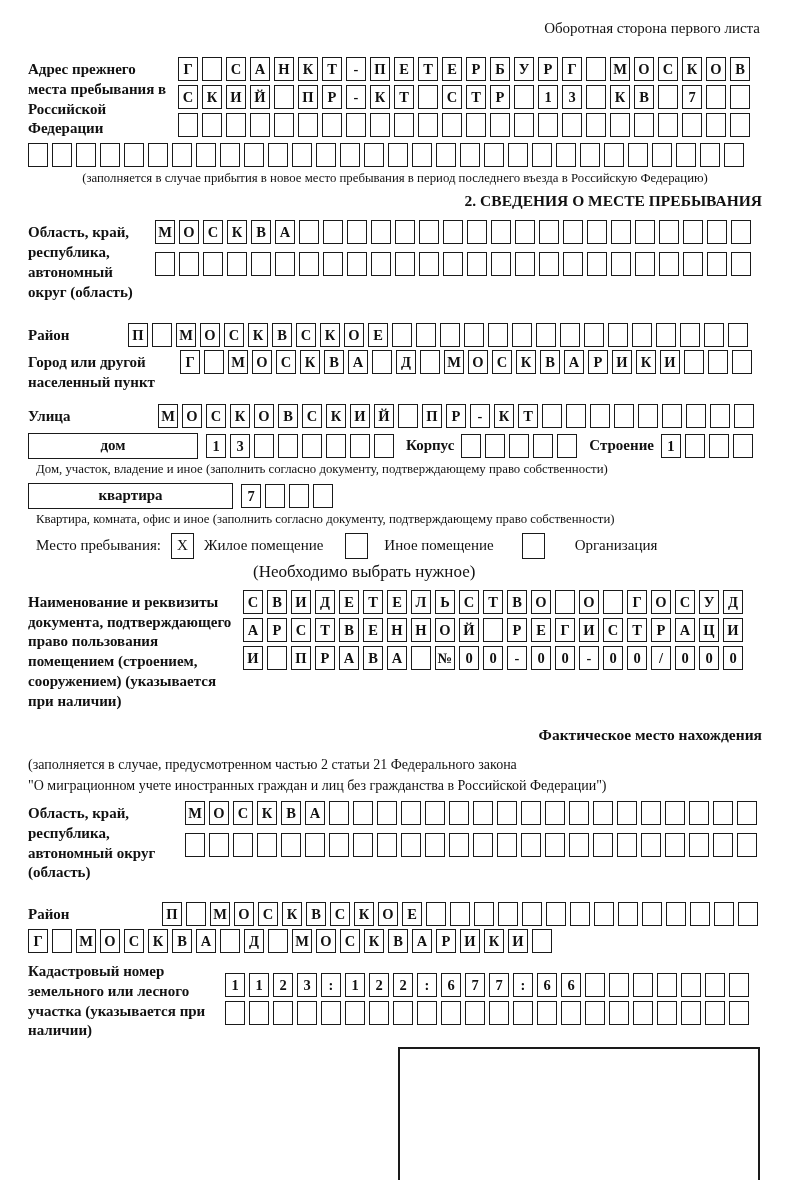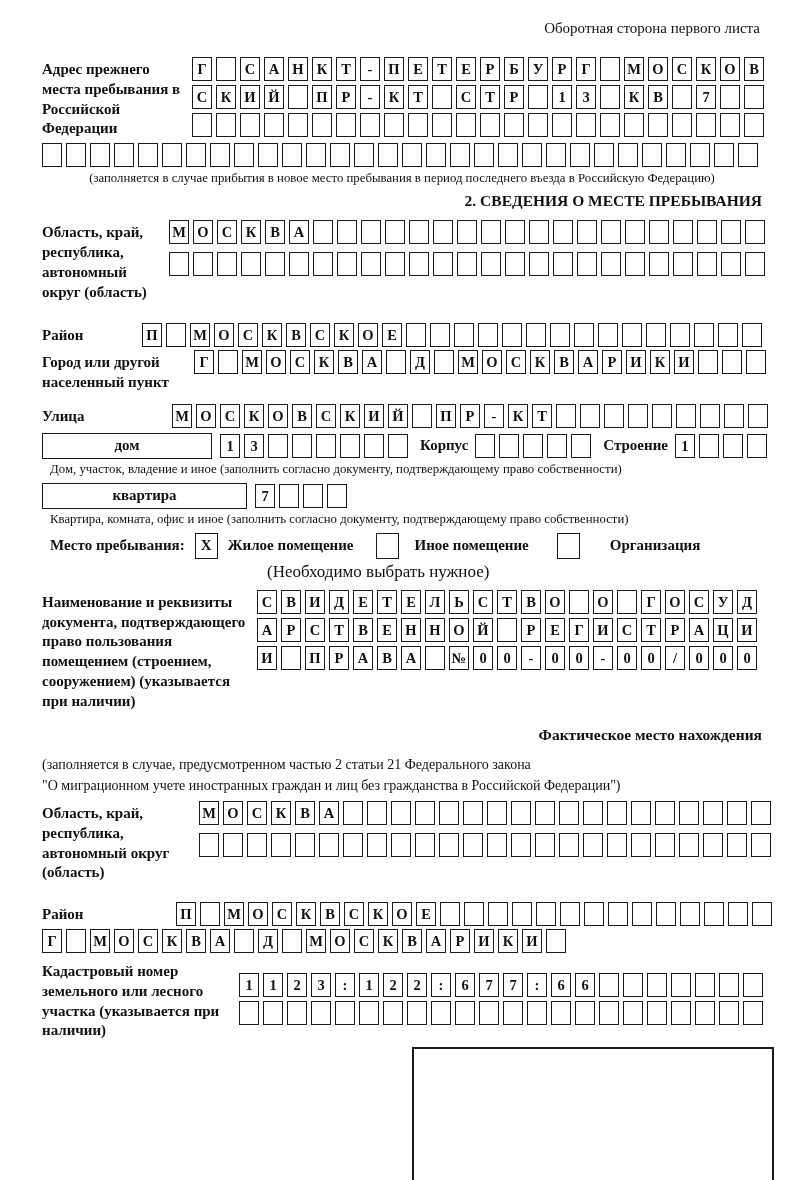--- a/index.html
+++ b/index.html
@@ -1,19 +1,19 @@
 <!DOCTYPE html>
 <html><head>
 <meta charset="utf-8">
 <style>
   html,body { margin:0; padding:0; background:#ffffff; }
   body { width:800px; height:1180px; overflow:hidden;
          font-family:"Liberation Serif", serif; color:#111; }
   .page { box-sizing:border-box; width:800px; height:872px;
-          padding:16px 38px 0 42px; position:relative; }
+          padding:16px 38px 0 28px; position:relative; }
 
   .top-note { text-align:right; font-size:15px; margin:4px 2px 20px 0; }
 
   .row-flex { display:flex; align-items:flex-start;font-weight:bold; }
   .label { font-size:15px; line-height:1.32; padding-top:3px; flex:0 0 auto; }
 
   .cells { display:flex; gap:4px; }
   .cells + .cells { margin-top:4px; }
   .cell { box-sizing:border-box; width:20px; height:24px;
           border:1.6px solid #1a1a1a; display:flex; align-items:center;
@@ -31,21 +31,21 @@
 
   .widebox { box-sizing:border-box; border:1.6px solid #1a1a1a; height:26px;
              display:flex; align-items:center; justify-content:center;
              font-size:15px; flex:0 0 auto; }
   .inline-label { font-size:15px; margin:0 7px 0 12px; white-space:nowrap; }
 
   .checkbox { box-sizing:border-box; width:23px; height:26px; border:1.6px solid #1a1a1a;
               display:flex; align-items:center; justify-content:center;
               font-size:15px; flex:0 0 auto; }
 
-  .stay-row { display:flex; align-items:center; font-size:15px; margin-top:5px;font-weight:bold; }
+  .stay-row { display:flex; align-items:center; font-size:15px; margin-top:5px; }
 
   .fact-note { text-align:left; font-size:14px; line-height:1.55; margin-bottom:4px; }
 
   .stamp-box { box-sizing:border-box; width:362px; height:174px;
                border:2px solid #1a1a1a; margin:6px 0 0 370px; }
 </style>
 </head>
 <body>
 
 <div class="page">

